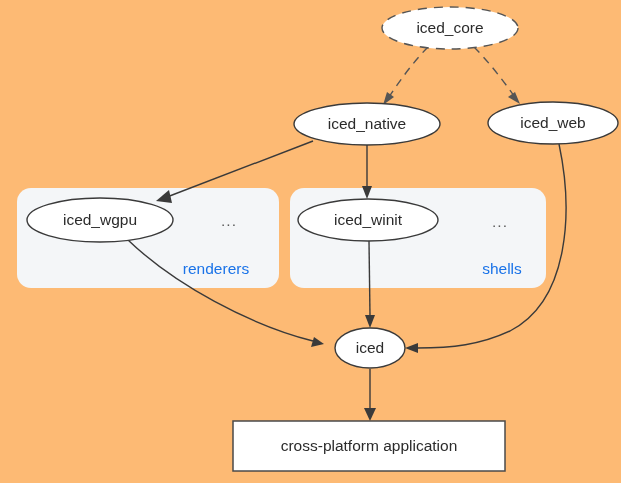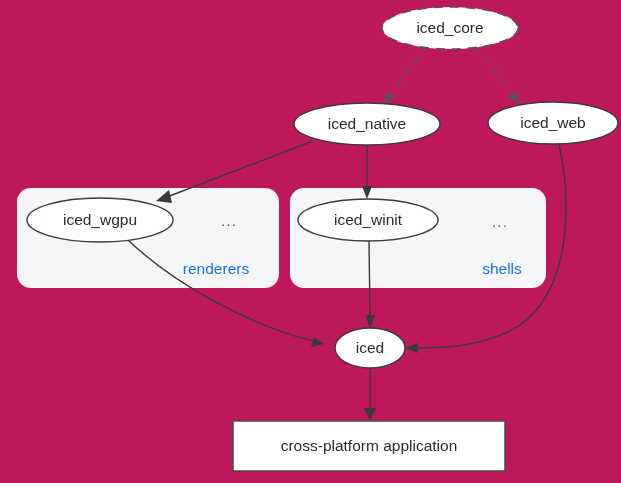--- a/index.html
+++ b/index.html
@@ -7,21 +7,21 @@
     padding: 0;
     background: #ffffff;
   }
   body {
     font-family: "Liberation Sans", sans-serif;
   }
   #diagram-root {
     position: relative;
     width: 621px;
     height: 483px;
-    background: #be185d;
+    background: #fdba74;
     overflow: hidden;
   }
   #diagram-svg {
     position: absolute;
     top: 0;
     left: 0;
     width: 621px;
     height: 483px;
   }
   .node-label {

